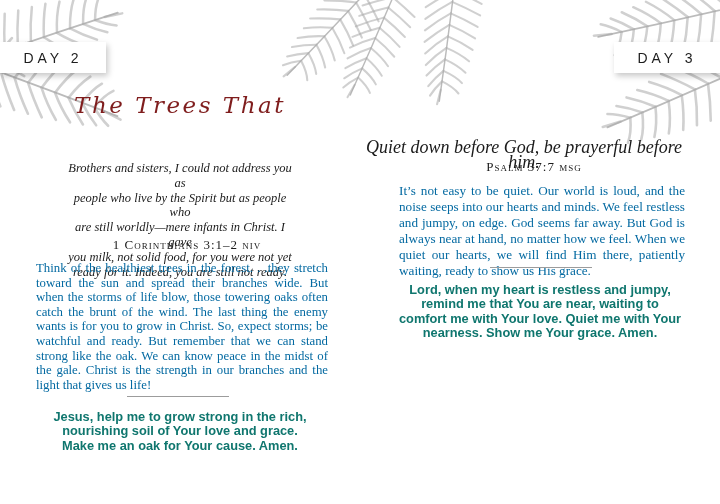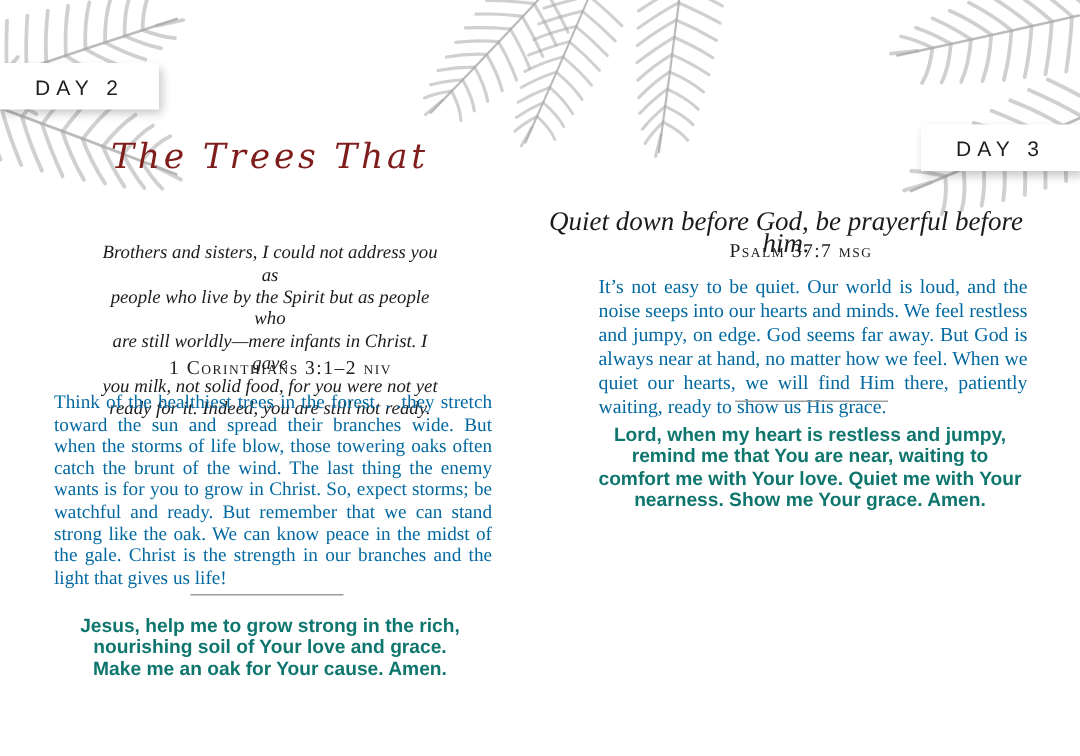--- a/index.html
+++ b/index.html
@@ -15,21 +15,21 @@
   .page-right { left:360px; }
 
   .day-badge {
     position:absolute; top:42px; width:106px; height:31px; z-index:3;
     background:#ffffff; box-shadow:2px 3px 6px rgba(0,0,0,0.22);
     display:flex; align-items:center; justify-content:center;
     font-family:"Liberation Sans", sans-serif; font-size:14px; letter-spacing:4px;
     color:#1d1d1d; font-weight:500;
   }
   .badge-l { left:0; }
-  .badge-r { right:0;margin-top:41px; }
+  .badge-r { right:0; }
 
   .abs { position:absolute; }
   .title {
     left:0; right:0; text-align:center;
     font-family:"DejaVu Serif", serif; font-style:italic;
     color:#7f1d1d; letter-spacing:2.5px; font-weight:400;
   }
   .title-left  { top:92px;  font-size:23px; line-height:27px; }
   .title-right { top:97px;  font-size:24px; line-height:28px; letter-spacing:3px; }
 

